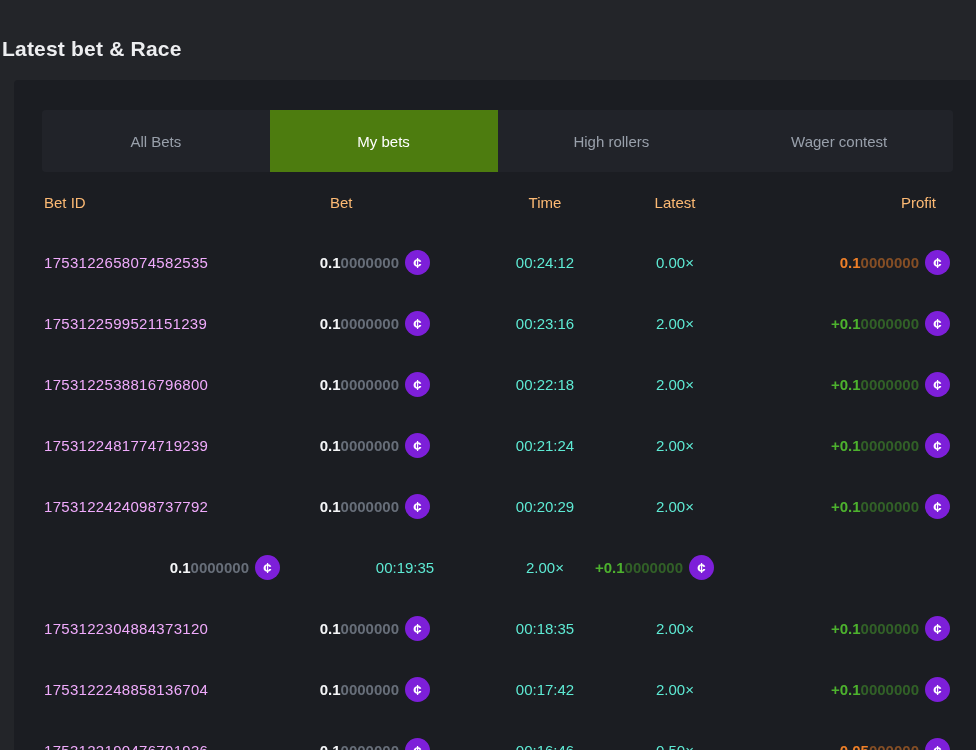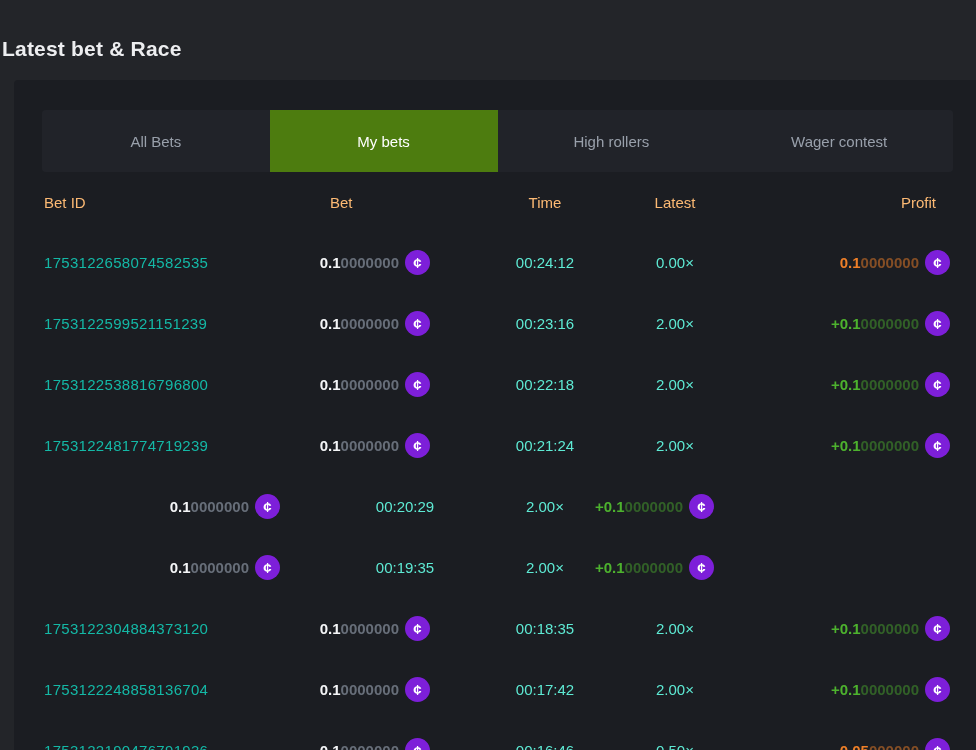--- a/index.html
+++ b/index.html
@@ -67,21 +67,21 @@
   }
   .th-id     { text-align: left; }
   .th-bet    { padding-right: 99px; }
   .th-time   { text-align: center; }
   .th-payout { text-align: center; }
   .th-profit { text-align: right; padding-right: 40px; }
 
   .trow { height: 61px; cursor: pointer; }
   .cell-id {
     font-size: 15px;
-    color: #14b8a6;
+    color: #f0abfc;
     letter-spacing: 0.3px;
   }
   .cell-bet {
     display: flex;
     align-items: center;
     justify-content: flex-end;
     gap: 6px;
     padding-right: 50px;
   }
   .bet-amount {
@@ -206,20 +206,21 @@
       <span class="coin">¢</span>
     </div>
     <div class="cell-time">00:21:24</div>
     <div class="cell-payout">2.00×</div>
     <div class="cell-profit">
       <span class="profit-amount"><span>+0.1</span><span class="dim">0000000</span></span>
       <span class="coin">¢</span>
     </div>
   </div>
       <div class="trow win">
+    <div class="cell-id">1753122424098737792</div>
     <div class="cell-bet">
       <span class="bet-amount"><span>0.1</span><span class="dim">0000000</span></span>
       <span class="coin">¢</span>
     </div>
     <div class="cell-time">00:20:29</div>
     <div class="cell-payout">2.00×</div>
     <div class="cell-profit">
       <span class="profit-amount"><span>+0.1</span><span class="dim">0000000</span></span>
       <span class="coin">¢</span>
     </div>

